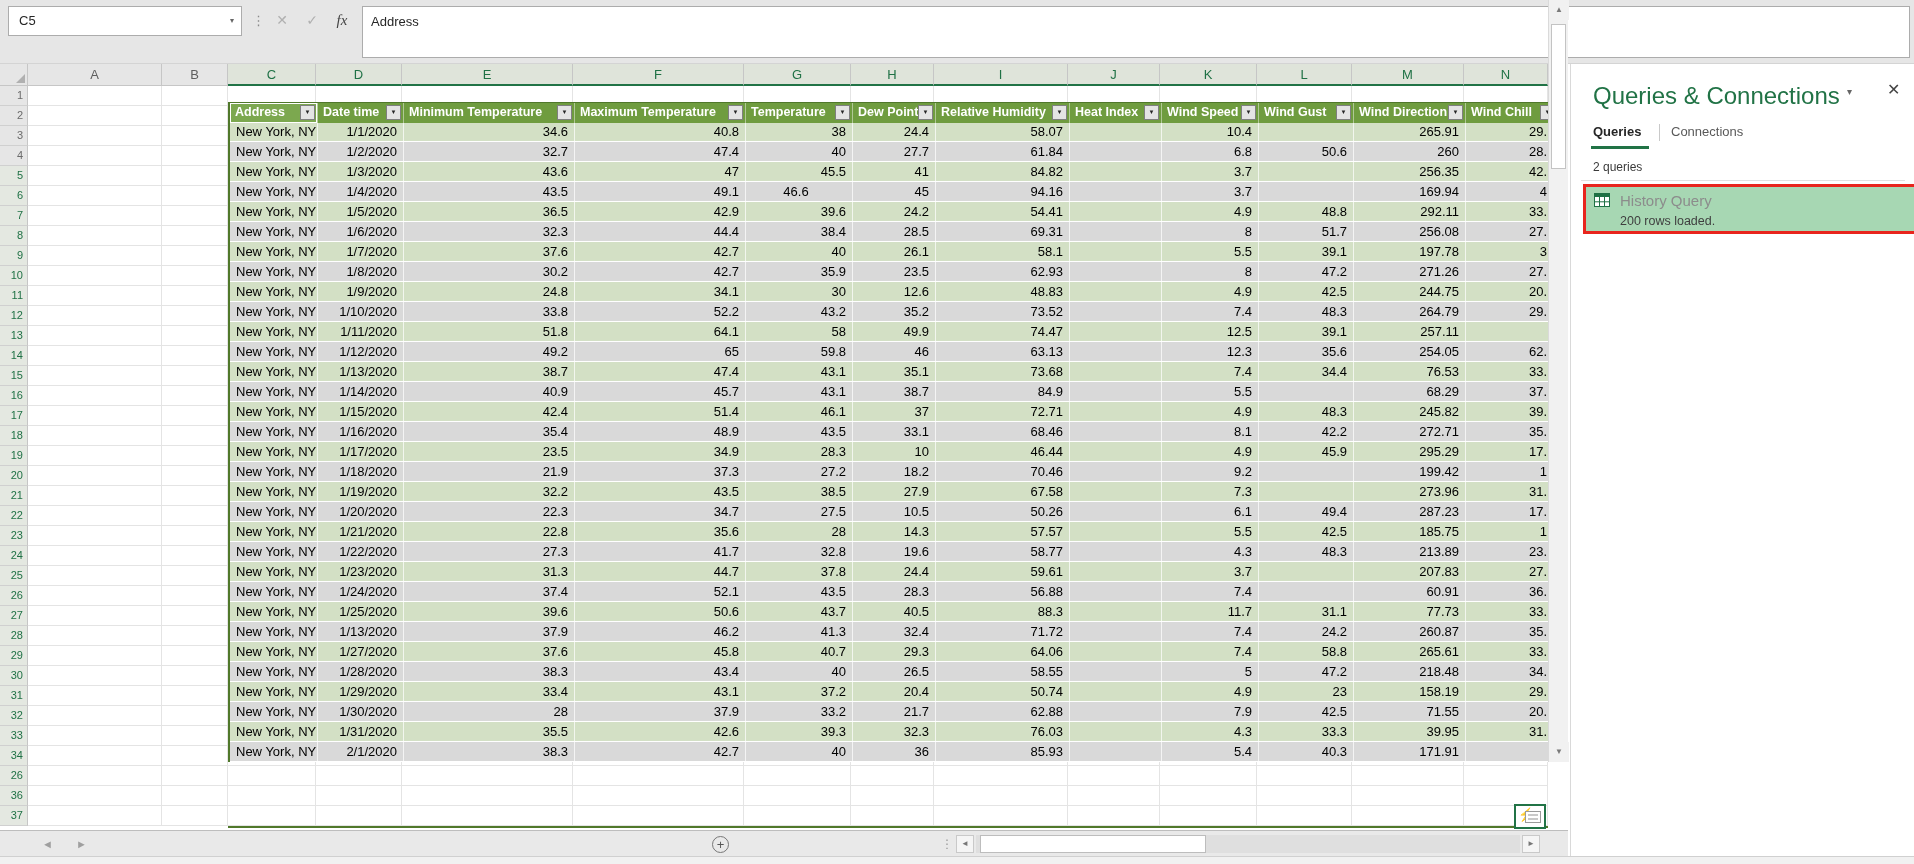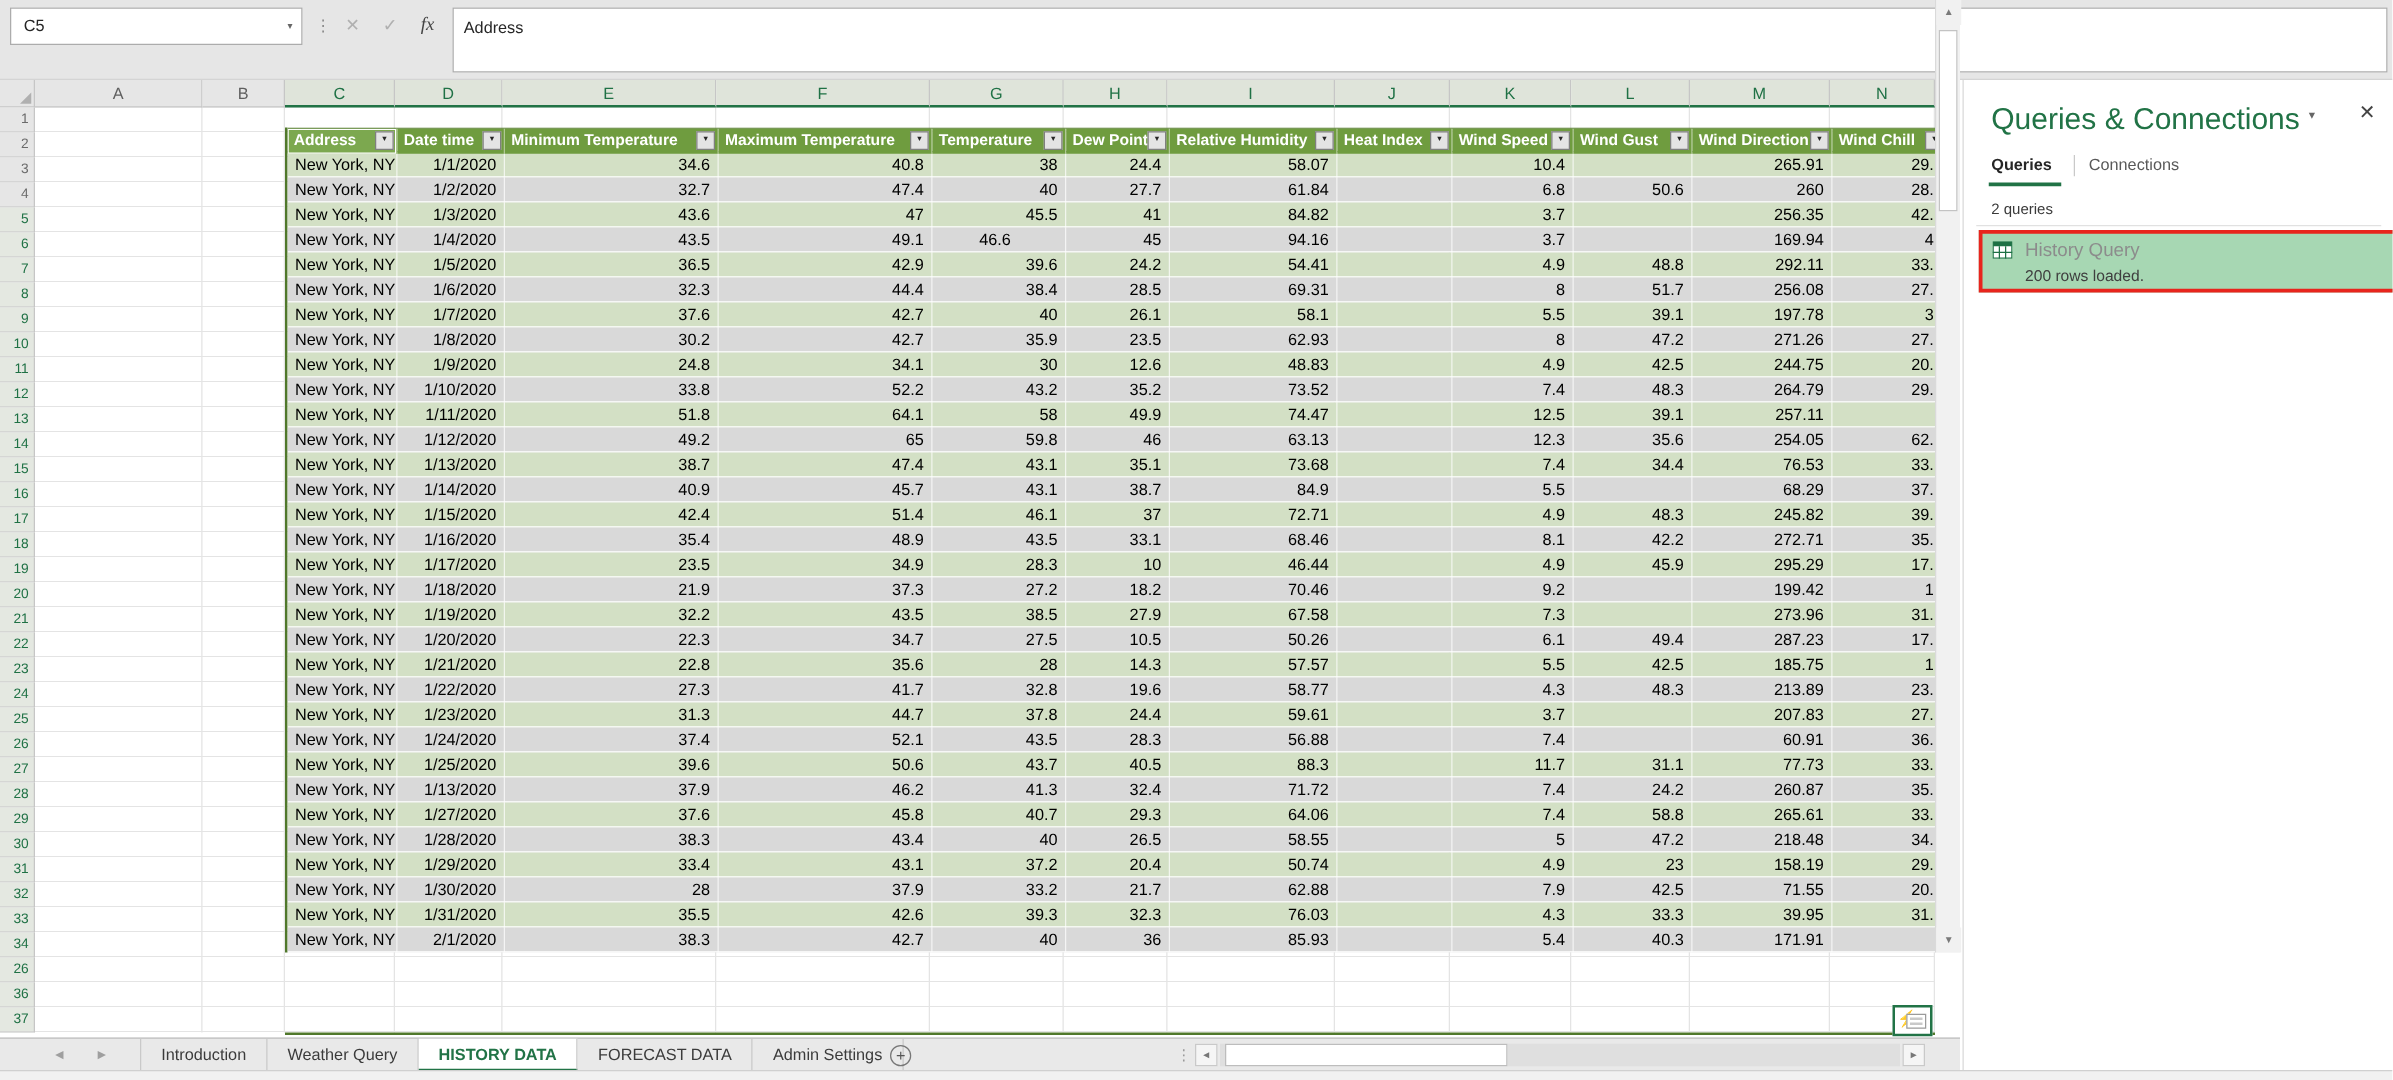--- a/index.html
+++ b/index.html
@@ -668,27 +668,20 @@
 
   <div id="vscroll">
     <div class="scrollbtn" style="top:0;">▲</div>
     <div id="vthumb"></div>
     <div class="scrollbtn" style="top:742px;">▼</div>
   </div>
 
   <div id="tabbar">
     <div class="navarr" style="left:42px;">◄</div>
     <div class="navarr" style="left:76px;">►</div>
-    <div id="sheet-tabs">
-        <div class="stab">Introduction</div>
-        <div class="stab">Weather Query</div>
-        <div class="stab active">HISTORY DATA</div>
-        <div class="stab">FORECAST DATA</div>
-        <div class="stab">Admin Settings</div>
-      </div>
     <div id="add-sheet">+</div>
     <div id="hs-dots">⋮</div>
     <div id="hscroll-left">◄</div>
     <div id="hscroll-track">
       <div id="hscroll-thumb"></div>
     </div>
     <div id="hscroll-right">►</div>
   </div>
   <div id="statusbar"></div>
 

